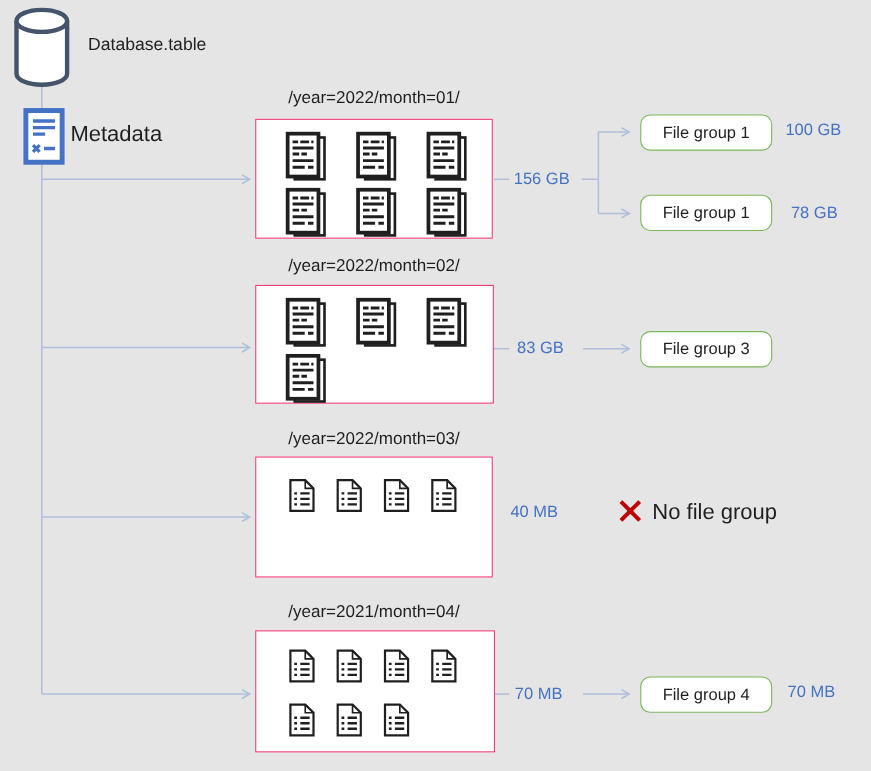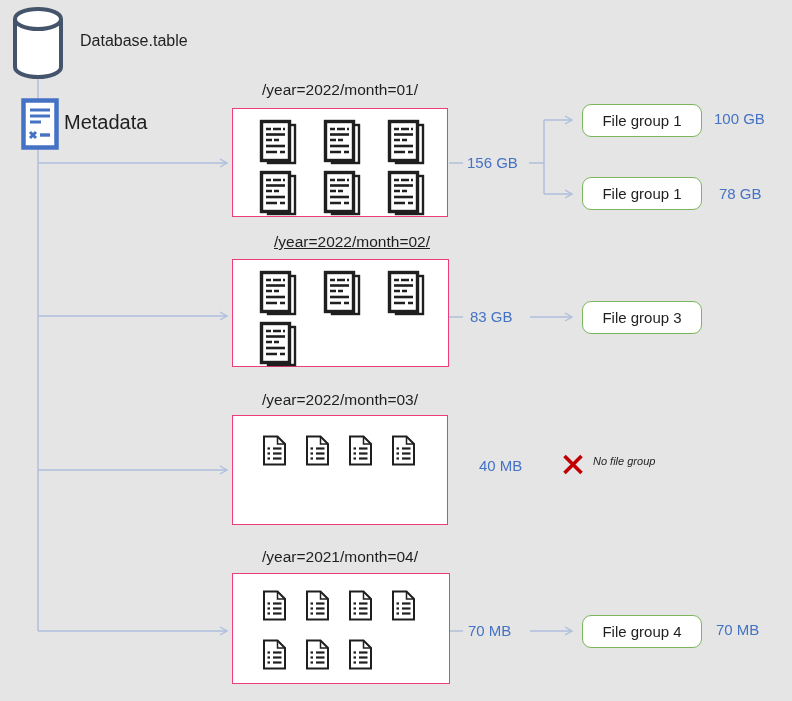--- a/index.html
+++ b/index.html
@@ -48,21 +48,21 @@
 
   .size-label {
     color: var(--blue); font-size: 15px; white-space: nowrap;
   }
   .fg-box {
     width: 120px; height: 33px;
     border: 1.6px solid var(--green); border-radius: 9px; background: #fff;
     display: flex; align-items: center; justify-content: center;
     font-size: 15px; white-space: nowrap;
   }
-  .nofg-label { font-size: 11px; white-space: nowrap; font-style: italic; }
+  .nofg-label { font-size: 20px; white-space: nowrap; }
   .ink-stroke { stroke: var(--ink); }
 </style>
 </head>
 <body>
 
 <div class="stage">
 
   <svg class="connectors conn" width="792" height="701">
     <path d="M38 76 V631"></path>
     <path d="M38 163 H226"></path>
@@ -183,21 +183,21 @@
   </span>
 </div>
       </div>
   </div>
   <div class="abs size-label" style="left:467px; top:154px;">156 GB</div>
   <div class="abs fg-box" style="left:582px; top:104px;">File group 1</div>
   <div class="abs size-label" style="left:714px; top:110px;">100 GB</div>
   <div class="abs fg-box" style="left:582px; top:177px;">File group 1</div>
   <div class="abs size-label" style="left:719px; top:185px;">78 GB</div>
 
-  <div class="abs part-title" style="left:244px; top:233px;text-decoration:underline;">/year=2022/month=02/</div>
+  <div class="abs part-title" style="left:232px; top:233px;">/year=2022/month=02/</div>
   <div class="abs part-box p-stacked" style="left:232px; top:259px; width:217px; height:108px;">
     <div class="icons">
         <div class="icon-row">
   <span class="doc-icon">
     <svg width="40" height="47" viewBox="0 0 40 47">
       <rect x="9" y="6" width="27" height="38" fill="#fff" class="ink-stroke" stroke-width="2.4"></rect>
       <rect x="2.5" y="2.5" width="28" height="39" fill="#fff" class="ink-stroke" stroke-width="3.4"></rect>
       <line x1="7" y1="10" x2="26" y2="10" class="ink-stroke" stroke-width="2.6" stroke-dasharray="5 2 8 2"></line>
       <line x1="7" y1="15.5" x2="26" y2="15.5" class="ink-stroke" stroke-width="2.6"></line>
       <line x1="7" y1="21" x2="20" y2="21" class="ink-stroke" stroke-width="2.6" stroke-dasharray="6 2"></line>
@@ -299,21 +299,21 @@
       <line x1="12" y1="14.5" x2="20.5" y2="14.5" class="ink-stroke" stroke-width="2.2"></line>
       <line x1="6.5" y1="19.5" x2="9" y2="19.5" class="ink-stroke" stroke-width="2.2"></line>
       <line x1="12" y1="19.5" x2="20.5" y2="19.5" class="ink-stroke" stroke-width="2.2"></line>
       <line x1="6.5" y1="24.5" x2="9" y2="24.5" class="ink-stroke" stroke-width="2.2"></line>
       <line x1="12" y1="24.5" x2="20.5" y2="24.5" class="ink-stroke" stroke-width="2.2"></line>
     </svg>
   </span>
 </div>
       </div>
   </div>
-  <div class="abs size-label" style="left:479px; top:457px;">40 MB</div>
+  <div class="abs size-label" style="left:464px; top:457px;">40 MB</div>
   <span class="abs" style="left:561px; top:452px;">
     <svg width="24" height="25" viewBox="0 0 24 25">
       <path d="M3.5 4 L20.5 21 M20.5 4 L3.5 21" stroke="var(--red)" stroke-width="3.6"></path>
     </svg>
   </span>
   <div class="abs nofg-label" style="left:593px; top:455px;">No file group</div>
 
   <div class="abs part-title" style="left:232px; top:548px;">/year=2021/month=04/</div>
   <div class="abs part-box p-single4" style="left:232px; top:573px; width:218px; height:111px;">
     <div class="icons">

